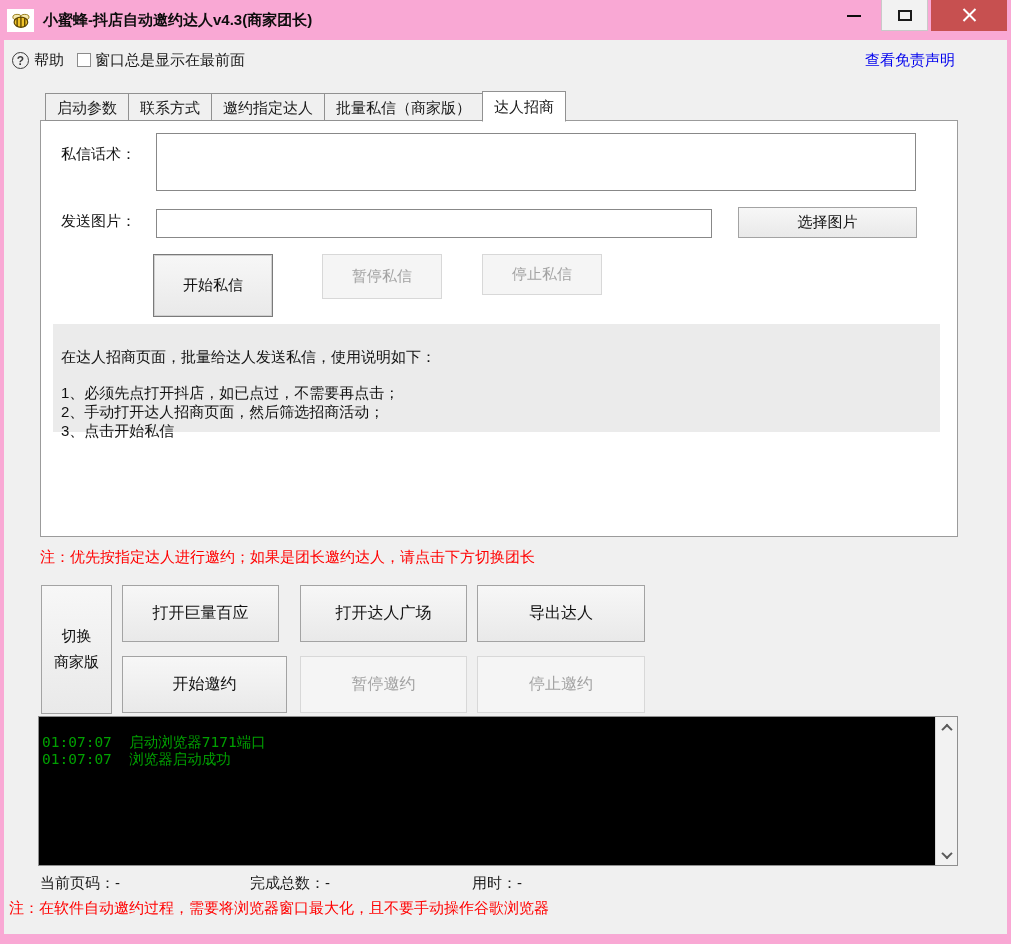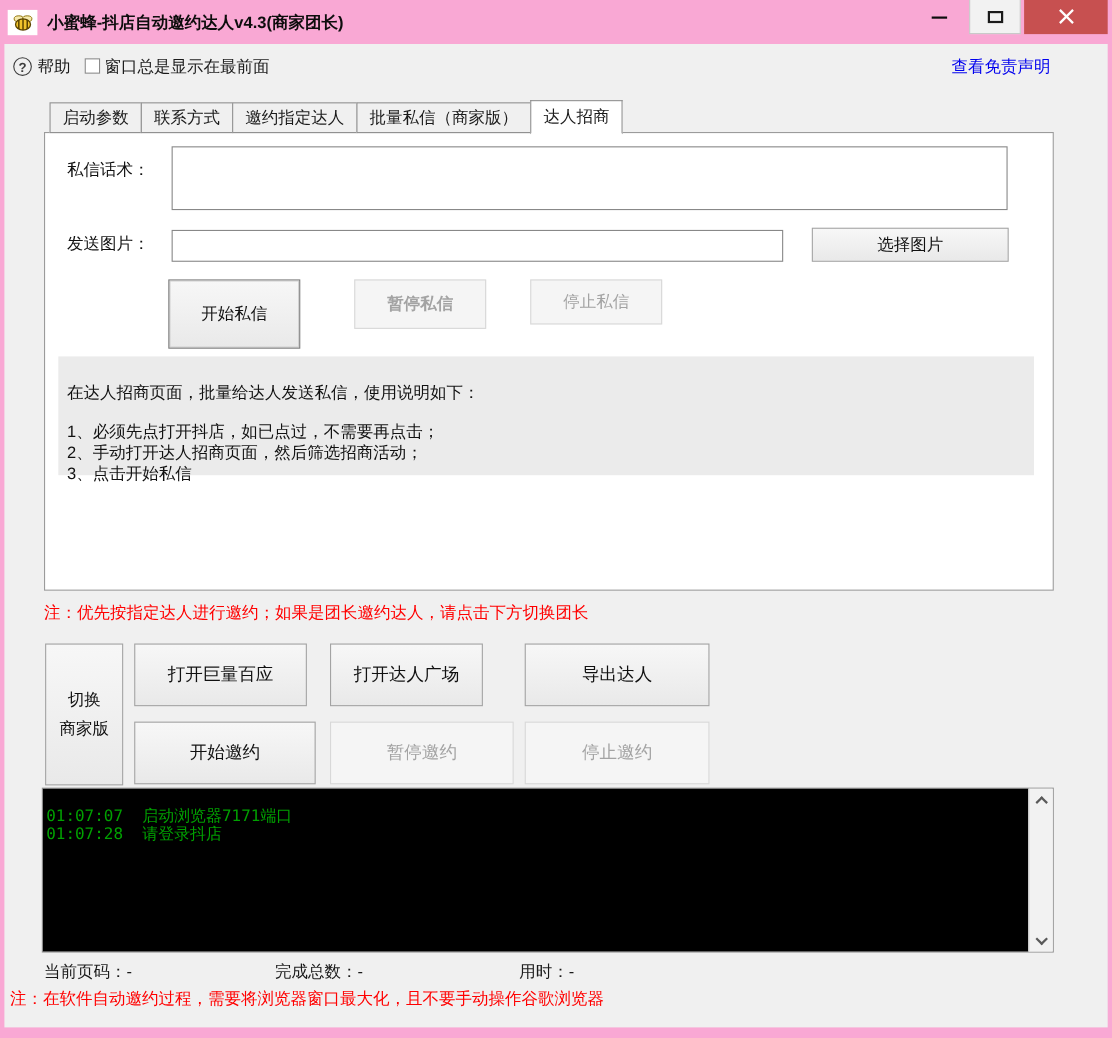--- a/index.html
+++ b/index.html
@@ -56,34 +56,34 @@
                  font:15px "Liberation Sans","DejaVu Sans",sans-serif; padding:3px 5px; }
   .image-input { position:absolute; left:115px; top:88px; width:556px; height:29px;
                  border:1px solid #888; background:#fff;
                  font:15px "Liberation Sans","DejaVu Sans",sans-serif; padding:0 5px; }
   .btn { background:linear-gradient(#f7f7f7,#e9e9e9); border:1px solid #a3a3a3;
          font-size:15px; color:#111; display:flex; align-items:center; justify-content:center; cursor:default; }
   .btn.disabled { background:#f5f5f5; border:1px solid #d8d8d8; color:#a3a3a3; }
   .btn-choose { position:absolute; left:697px; top:86px; width:179px; height:31px; }
   .btn-startdm { position:absolute; left:112px; top:133px; width:120px; height:63px;
                  border:1px solid #7a7a7a; box-shadow:inset 0 0 0 1px #cfcfcf; }
-  .btn-pausedm { position:absolute; left:281px; top:133px; width:120px; height:45px;font-weight:bold; }
+  .btn-pausedm { position:absolute; left:281px; top:133px; width:120px; height:45px; }
   .btn-stopdm  { position:absolute; left:441px; top:133px; width:120px; height:41px; }
   .instructions { position:absolute; left:12px; top:203px; width:887px; height:108px;
                   background:#ebebeb; padding:24px 8px 0 8px; font-size:15px; color:#111; }
   .instructions .intro { margin-bottom:16px; }
   .instructions .step { line-height:19px; }
 
   
   .note-mid { position:absolute; left:36px; top:508px; color:#ff0000; font-size:15px; }
   .btn-switch { position:absolute; left:37px; top:545px; width:71px; height:129px;
                 flex-direction:column; gap:7px; font-size:15px;text-align:center; }
   .g-btn { position:absolute; height:57px; font-size:16px; }
   .btn-juliang { left:118px; top:545px; width:157px; }
-  .btn-square  { left:296px; top:545px; width:139px; }
+  .btn-square  { left:296px; top:545px; width:167px; }
   .btn-export  { left:473px; top:545px; width:168px; }
   .btn-startinv{ left:118px; top:616px; width:165px; height:57px; }
   .btn-pauseinv{ left:296px; top:616px; width:167px; height:57px; }
   .btn-stopinv { left:473px; top:616px; width:168px; height:57px; }
 
   
   .logbox { position:absolute; left:34px; top:676px; width:920px; height:150px;
             background:#fff; border:1px solid #8f8f8f; display:flex; }
   .log-content { flex:1; background:#000; color:#00a000; overflow:hidden;
                  font-family:"DejaVu Sans Mono",monospace; font-size:14.5px;
@@ -180,21 +180,21 @@
     <div class="btn g-btn btn-juliang">打开巨量百应</div>
     <div class="btn g-btn btn-square">打开达人广场</div>
     <div class="btn g-btn btn-export">导出达人</div>
     <div class="btn g-btn btn-startinv">开始邀约</div>
     <div class="btn g-btn disabled btn-stopinv">停止邀约</div>
     <div class="btn g-btn disabled btn-pauseinv">暂停邀约</div>
 
     <div class="logbox">
       <div class="log-content">
         <div class="log-line">01:07:07  启动浏览器7171端口</div>
-        <div class="log-line">01:07:28  请登录抖店</div>
+        <div class="log-line">01:07:07  浏览器启动成功</div>
       </div>
       <div class="log-scrollbar">
         <div class="sb-arrow sb-up">
             <div class="chev chev-up"></div>
           </div>
         <div class="sb-arrow sb-down">
             <div class="chev chev-down"></div>
           </div>
       </div>
     </div>

